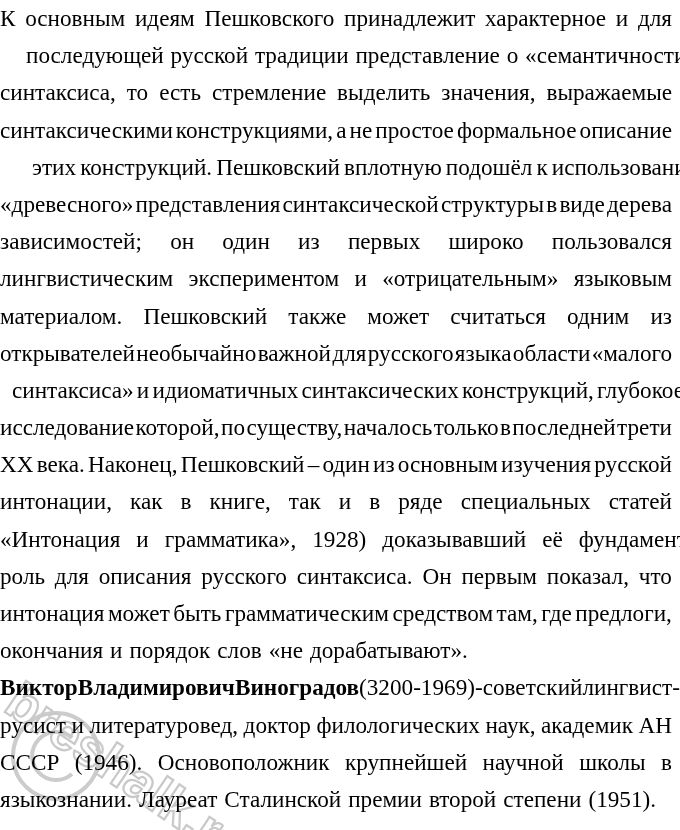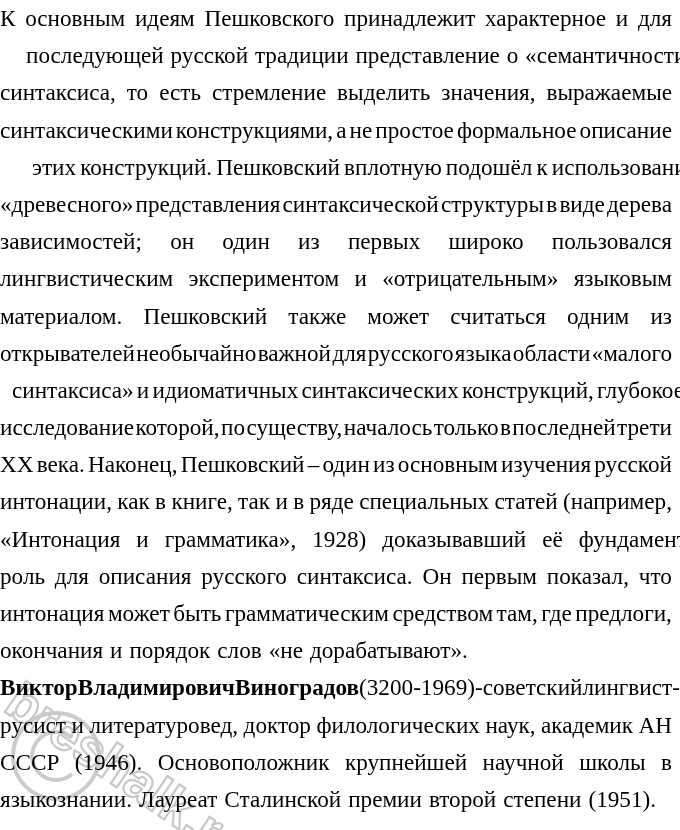--- a/index.html
+++ b/index.html
@@ -206,21 +206,20 @@
         <span class="w">интонации,</span>
         <span class="w">как</span>
         <span class="w">в</span>
         <span class="w">книге,</span>
         <span class="w">так</span>
         <span class="w">и</span>
         <span class="w">в</span>
         <span class="w">ряде</span>
         <span class="w">специальных</span>
         <span class="w">статей</span>
-        <span class="w">(например,</span>
       </div>
       <div class="doc-line justify" style="width: 672px; gap: 16px;">
         <span class="w">«Интонация</span>
         <span class="w">и</span>
         <span class="w">грамматика»,</span>
         <span class="w">1928)</span>
         <span class="w">доказывавший</span>
         <span class="w">её</span>
         <span class="w">фундаментальную</span>
       </div>

